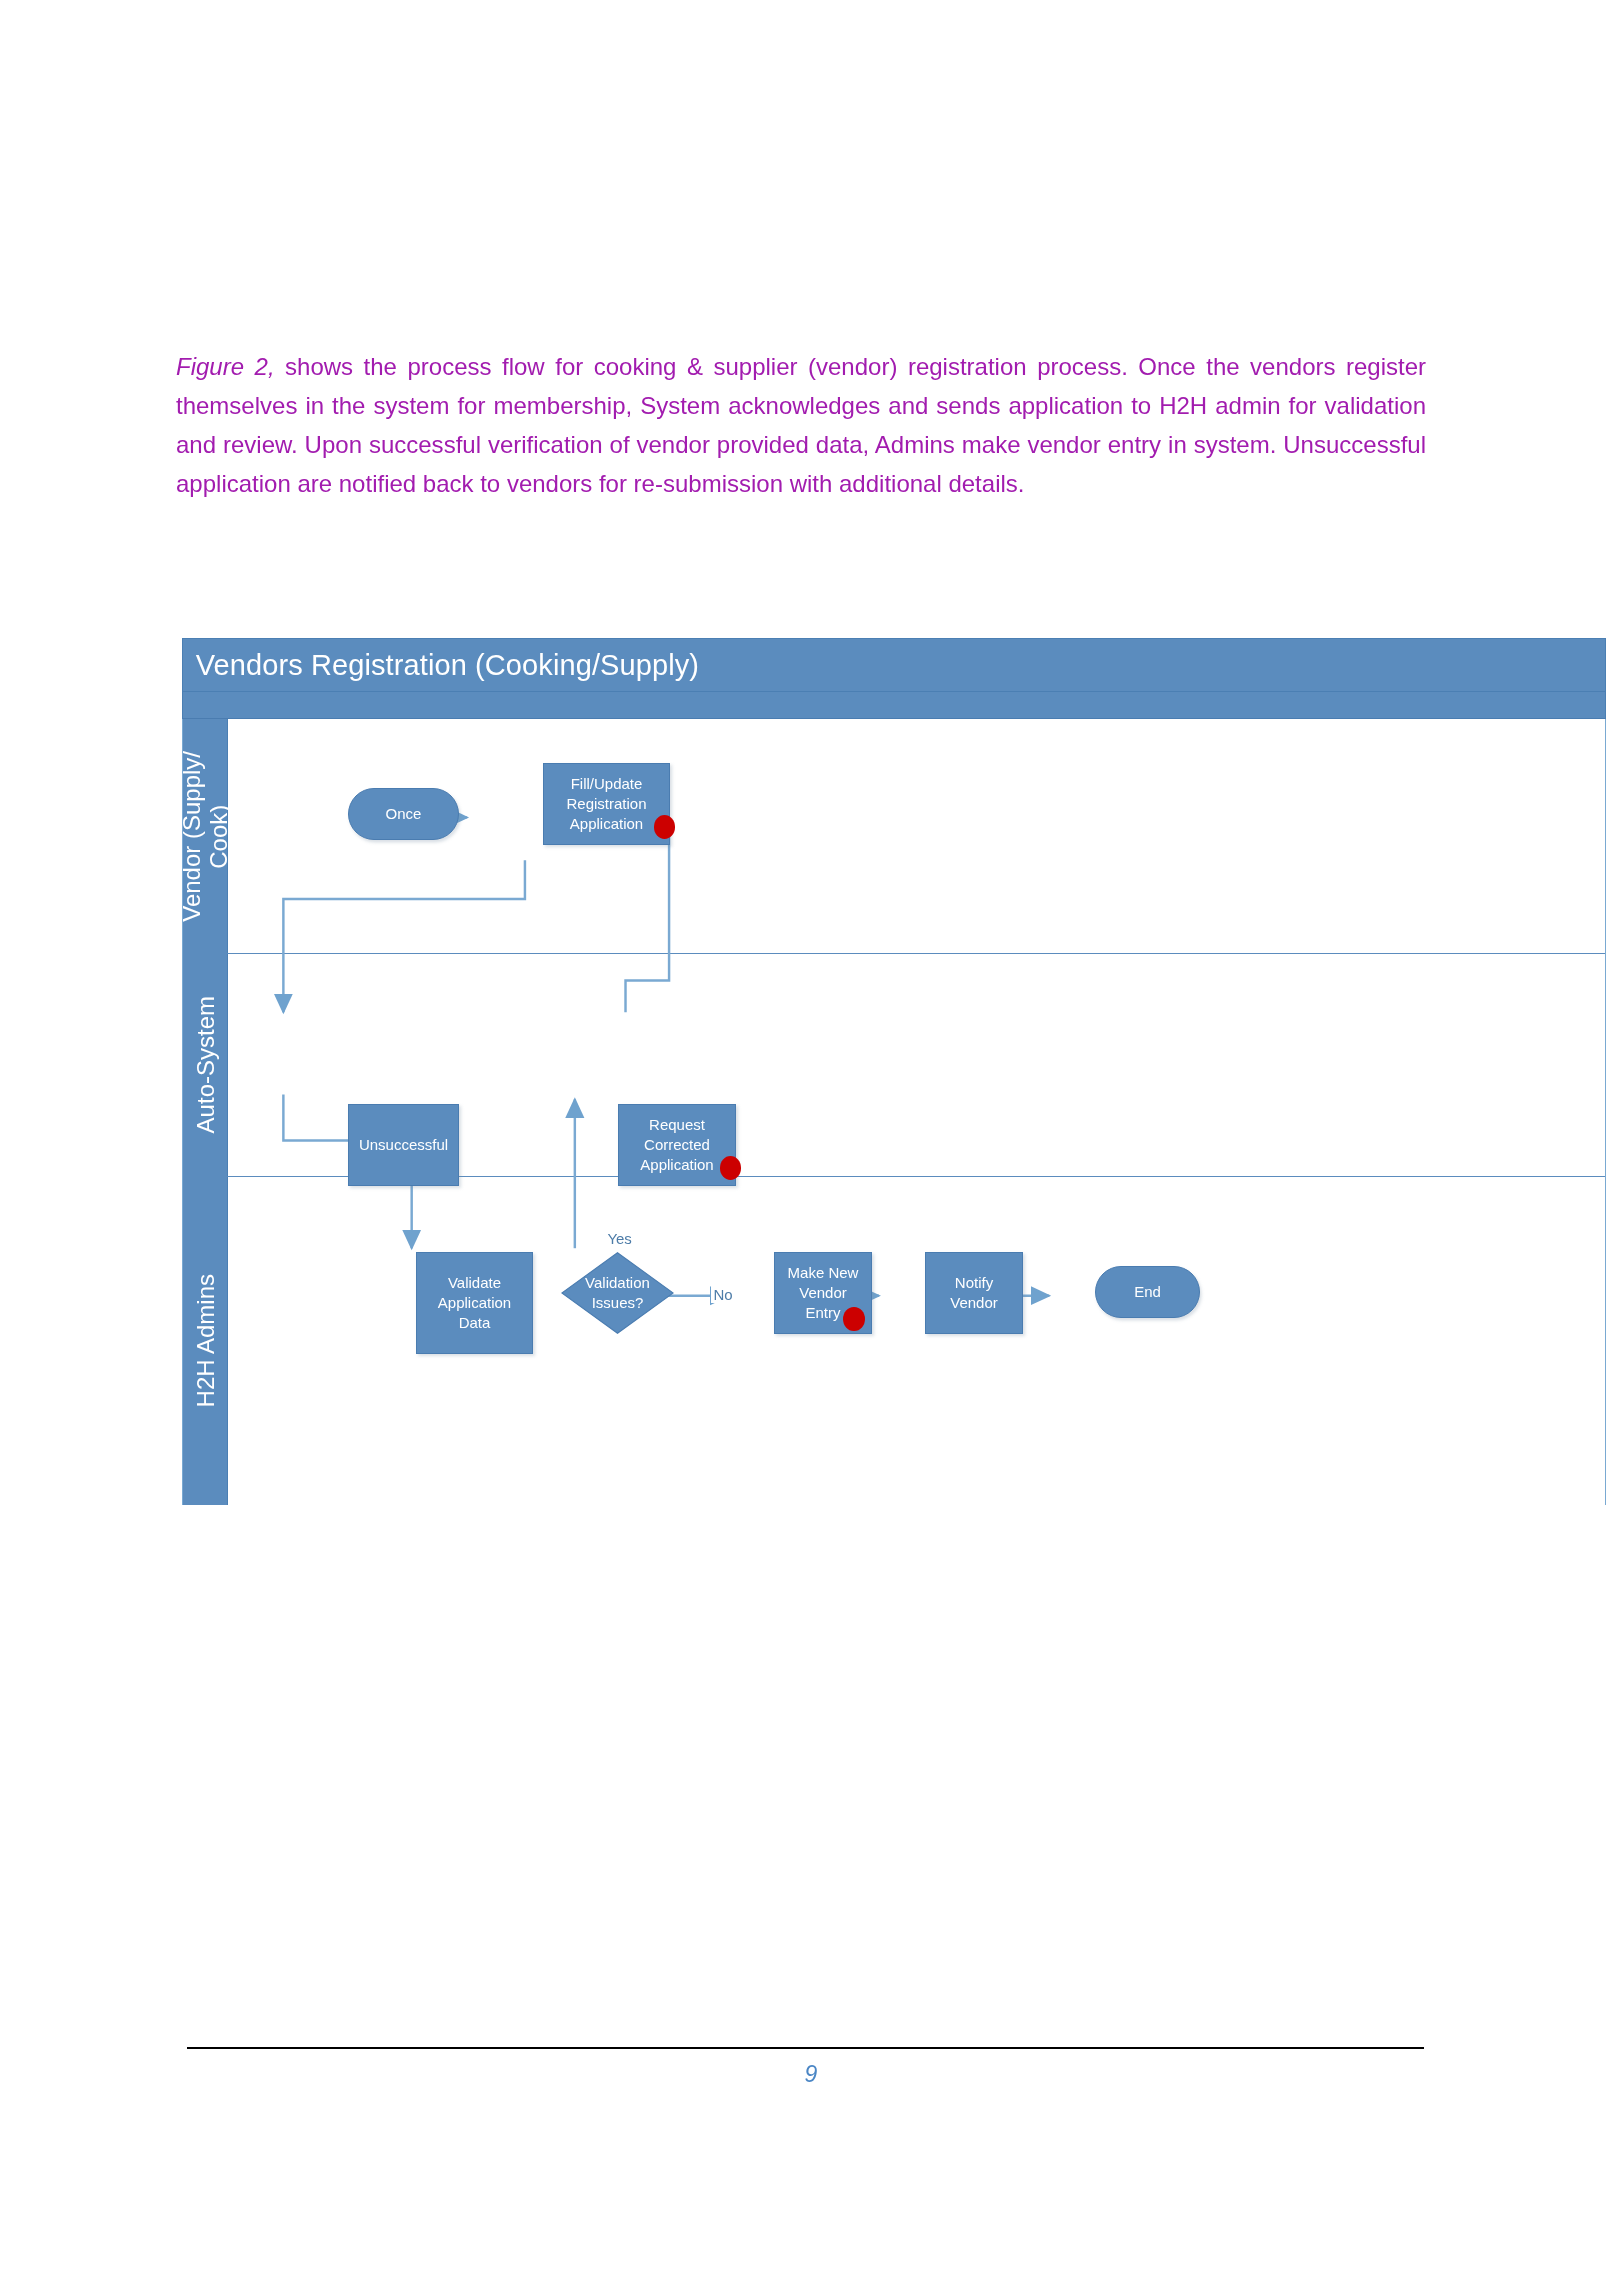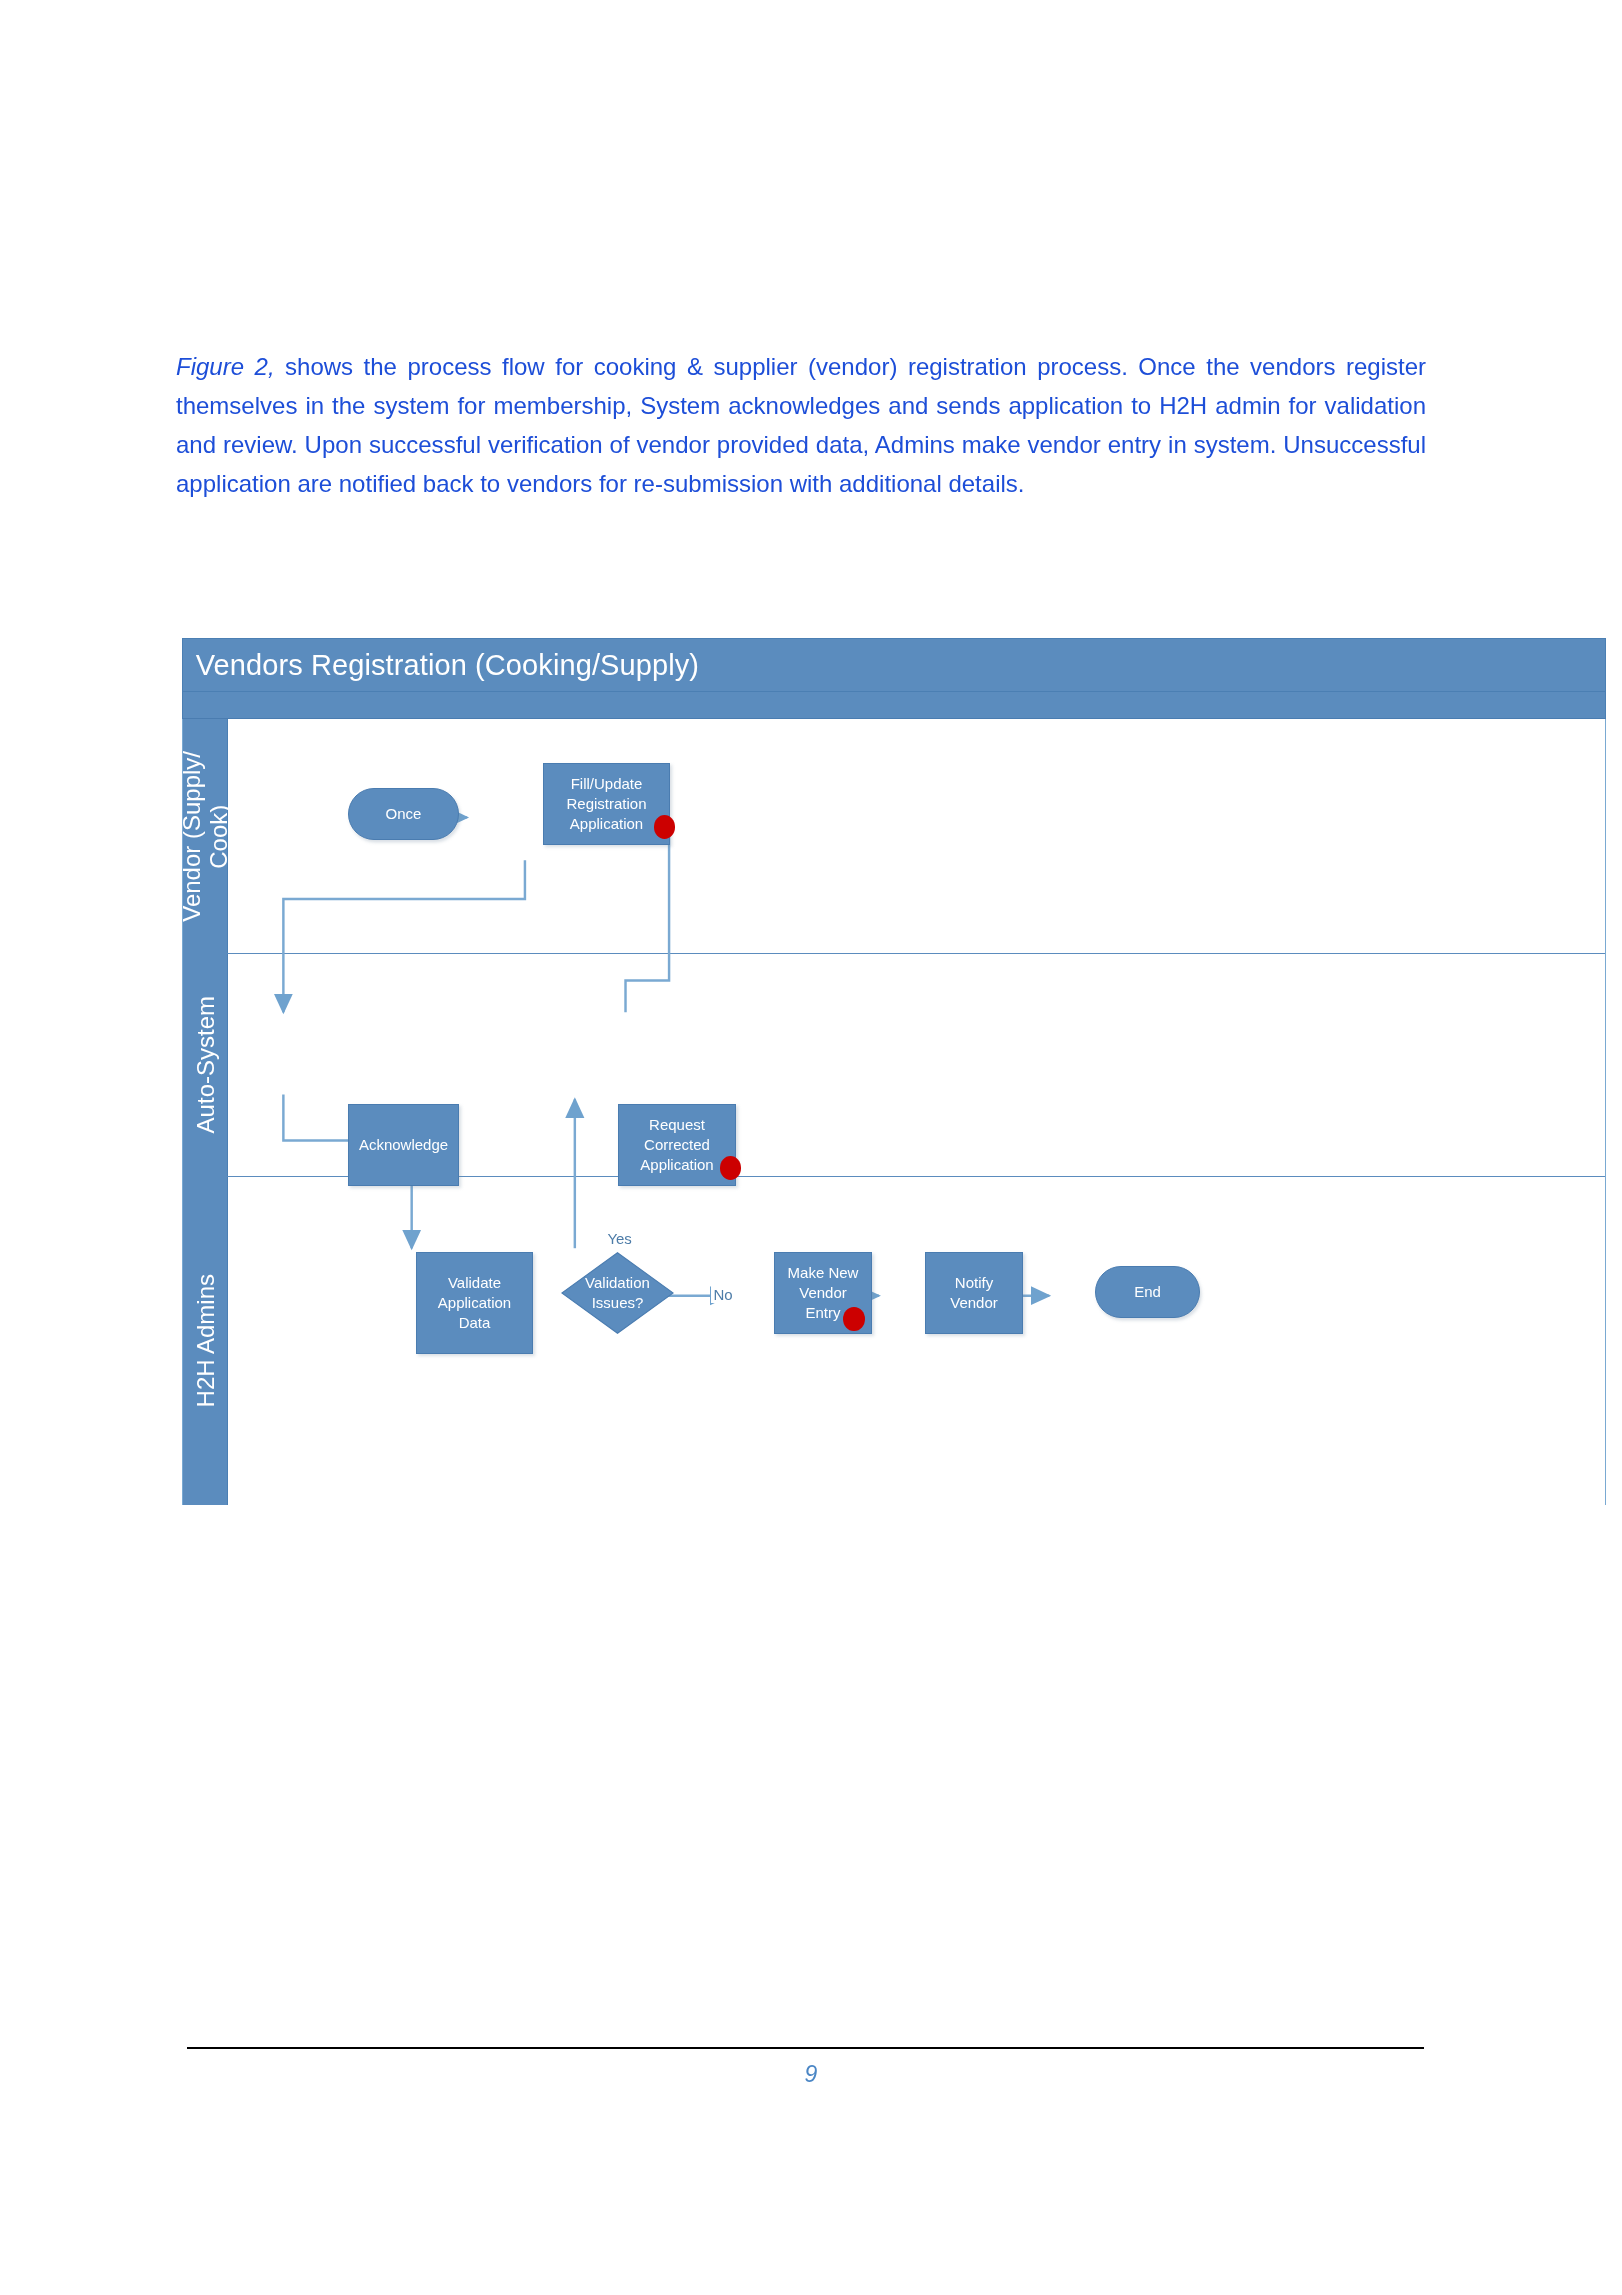--- a/index.html
+++ b/index.html
@@ -25,21 +25,21 @@
   }
   .heading .num { margin-right:8px; }
 
   .body-para {
     position:absolute;
     left:176px; top:323px; width:1250px;
     font-size:24px;
     line-height:39px;
     text-align:justify;
     text-justify:inter-word;
-    color:#1d4ed8;
+    color:#a21caf;
   }
   .body-para .fig { font-style:italic; }
 
   
   .diagram {
     position:absolute;
     left:182px; top:638px;
     width:1424px; height:867px;
     background:#ef4444;
     box-sizing:border-box;
@@ -247,21 +247,21 @@
       <span>Once</span>
     </div>
 
     <div class="node" style="left:361px; top:125px; width:127px; height:82px;">
       <span>Fill/Update Registration
 Application</span>
       <span class="marker-dot" style="right:-6.3px; bottom:4.8px;"></span>
     </div>
 
     <div class="node" style="left:166px; top:466px; width:111px; height:82px;">
-      <span>Acknowledge</span>
+      <span>Unsuccessful</span>
     </div>
 
     <div class="node" style="left:436px; top:466px; width:118px; height:82px;">
       <span>Request Corrected
 Application</span>
       <span class="marker-dot" style="right:-6.3px; bottom:4.8px;"></span>
     </div>
 
     <div class="node" style="left:234px; top:614px; width:117px; height:102px;">
       <span>Validate Application

